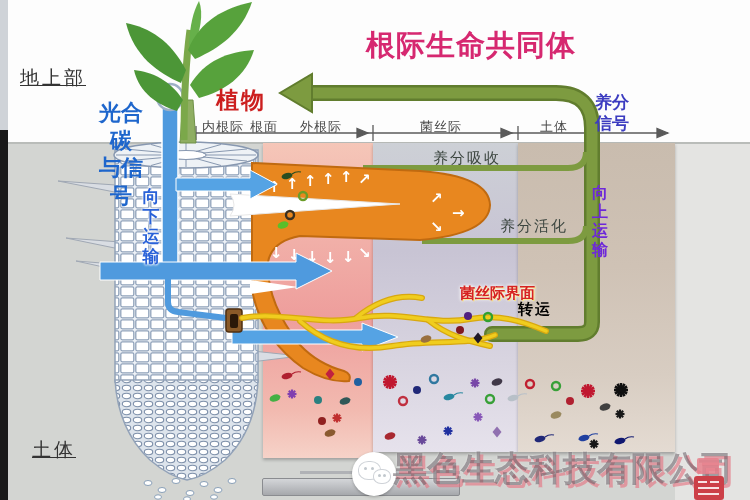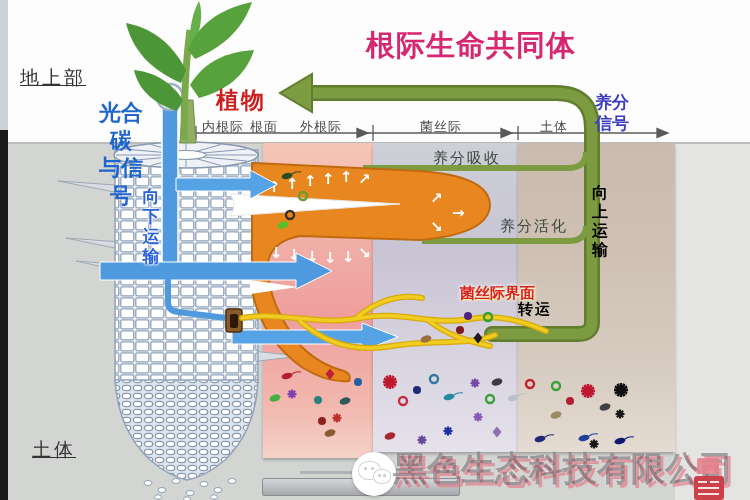--- a/index.html
+++ b/index.html
@@ -415,21 +415,21 @@
 
   <div class="lbl iface glow" style="left:460px;top:284px;font-size:15px">菌丝际界面</div>
 
   <div class="lbl proc" style="left:433px;top:149px">养分吸收</div>
   <div class="lbl proc" style="left:500px;top:217px">养分活化</div>
   <div class="lbl violet two-line" style="left:589px;top:92px;width:46px;font-size:17px">养分
 信号</div>
   <div class="lbl proc" style="left:518px;top:300px;color:#000000;font-weight:bold">转运</div>
 
   <div class="lbl blue vtext halo" style="left:140px;top:187px;font-size:17px;color:#2a62d8">向下运输</div>
-  <div class="lbl violet vtext" style="left:589px;top:184px;font-size:16px;color:#000000">向上运输</div>
+  <div class="lbl violet vtext" style="left:589px;top:184px;font-size:16px;color:#6d28d9">向上运输</div>
 
   <div class="abs pedestal-line"></div>
   <div class="abs pedestal"></div>
 
   <div class="abs wechat">
     <div class="bub b1">
         <span class="eye" style="left:5px;top:5px"></span>
         <span class="eye" style="left:12px;top:5px"></span>
       </div>
     <div class="bub b2">

